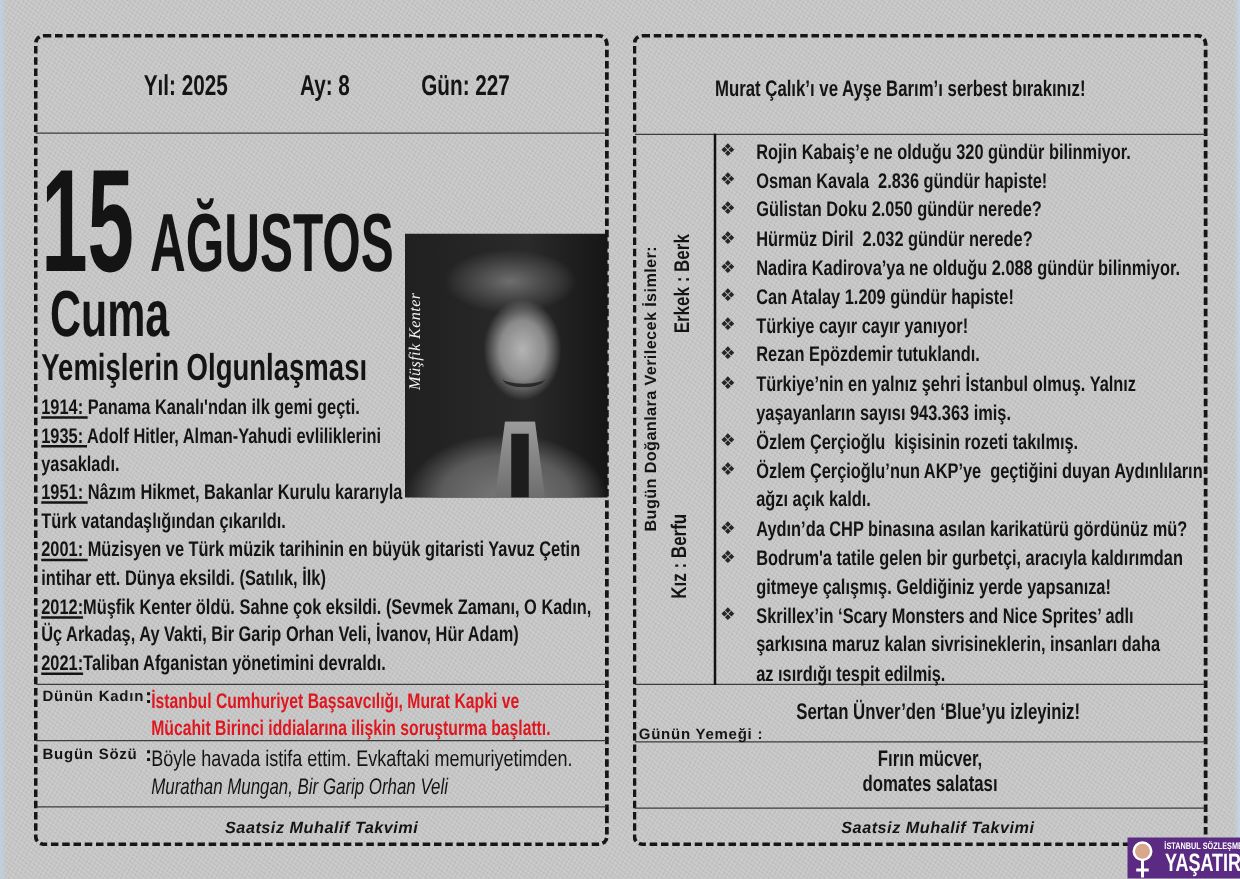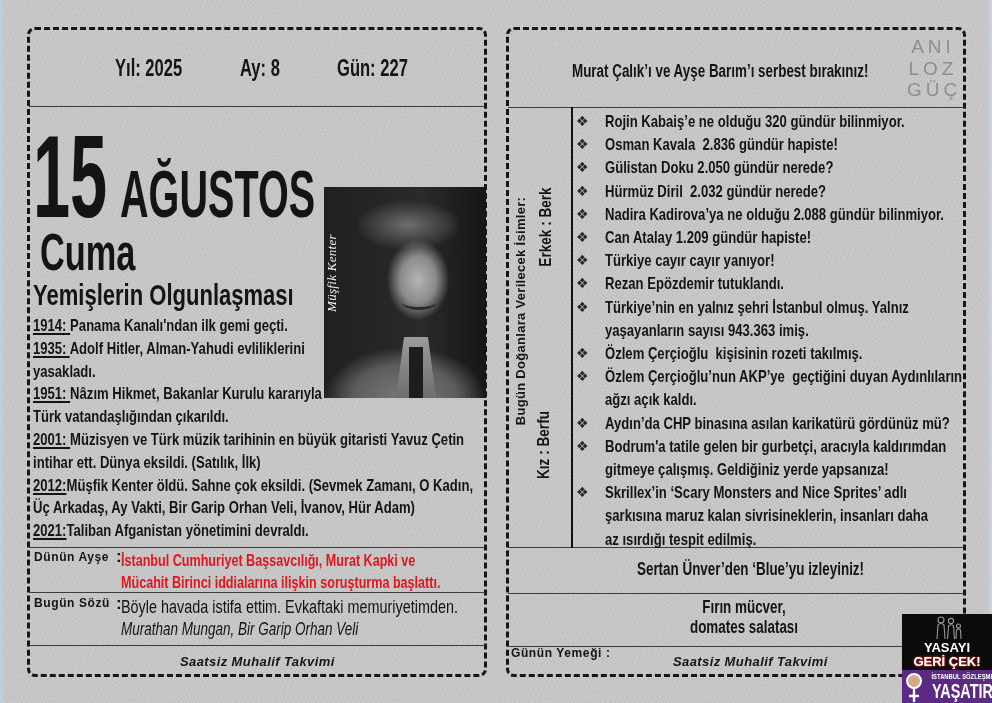--- a/index.html
+++ b/index.html
@@ -131,46 +131,41 @@
 yasakladı.</span></div>
     <div class="ev"><span class="yr">1951: </span><span class="evt">Nâzım Hikmet, Bakanlar Kurulu kararıyla
 Türk vatandaşlığından çıkarıldı.</span></div>
     <div class="ev"><span class="yr">2001: </span><span class="evt">Müzisyen ve Türk müzik tarihinin en büyük gitaristi Yavuz Çetin
 intihar ett. Dünya eksildi. (Satılık, İlk)</span></div>
     <div class="ev"><span class="yr">2012:</span><span class="evt">Müşfik Kenter öldü. Sahne çok eksildi. (Sevmek Zamanı, O Kadın,
 Üç Arkadaş, Ay Vakti, Bir Garip Orhan Veli, İvanov, Hür Adam)</span></div>
     <div class="ev"><span class="yr">2021:</span><span class="evt">Taliban Afganistan yönetimini devraldı.</span></div>
   </div>
 
-  <span class="t lbl" style="left:34px; top:550px;">Dünün Ayşe</span>
+  <span class="t lbl" style="left:34px; top:550px;">Dünün Kadın</span>
   <span class="t colon" style="left:116px; top:547px;">:</span>
   <span class="t red">İstanbul Cumhuriyet Başsavcılığı, Murat Kapki ve
 Mücahit Birinci iddialarına ilişkin soruşturma başlattı.</span>
 
   <span class="t lbl" style="left:34px; top:596px;">Bugün Sözü</span>
   <span class="t colon" style="left:116px; top:594px;">:</span>
   <span class="t quote">Böyle havada istifa ettim. Evkaftaki memuriyetimden.</span>
   <span class="t source">Murathan Mungan, Bir Garip Orhan Veli</span>
 
   <span class="t footer" style="left:180px;">Saatsiz Muhalif Takvimi</span>
 
   <div class="panel" style="left:506px;"></div>
   <div class="hline" style="left:508px; width:456px; top:107px;"></div>
   <div class="hline" style="left:508px; width:456px; top:547px;"></div>
   <div class="hline" style="left:508px; width:456px; top:593px;"></div>
   <div class="hline" style="left:508px; width:456px; top:646px;"></div>
   <div class="vline" style="left:571px; top:107px; height:441px;"></div>
 
   <span class="t rhdr">Murat Çalık’ı ve Ayşe Barım’ı serbest bırakınız!</span>
 
-  <div class="logo">
-    <div>ANI</div>
-    <div>LOZ</div>
-    <div>GÜÇ</div>
-  </div>
 
   <div class="vcenter" style="left:520px; top:311px;">
     <span class="names-title">Bugün Doğanlara Verilecek İsimler:</span>
   </div>
   <div class="vcenter" style="left:546px; top:227px;">
     <span class="names-cond boy">Erkek : Berk</span>
   </div>
   <div class="vcenter" style="left:544px; top:445px;">
     <span class="names-cond girl">Kız : Berfu</span>
   </div>
@@ -234,40 +229,26 @@
     <div class="ni">
         <span class="bul">❖</span>
         <span class="nt">Skrillex’in ‘Scary Monsters and Nice Sprites’ adlı
 şarkısına maruz kalan sivrisineklerin, insanları daha
 az ısırdığı tespit edilmiş.</span>
       </div>
   </div>
 
   <span class="t rec">Sertan Ünver’den ‘Blue’yu izleyiniz!</span>
 
-  <span class="t lbl" style="left:511px; top:646px;">Günün Yemeği :</span>
+  <span class="t lbl" style="left:511px; top:580px;">Günün Yemeği :</span>
   <span class="t meal">Fırın mücver,
 domates salatası</span>
 
   <span class="t footer" style="left:673px;">Saatsiz Muhalif Takvimi</span>
 
-  <div class="badge-top">
-    <svg class="b-sil" width="34" height="24" viewBox="0 0 34 24">
-      <g fill="none" stroke="#9a9a9a" stroke-width="1.1">
-        <circle cx="11" cy="4" r="3"></circle>
-        <path d="M7 23 L8 9 Q11 6 14 9 L15 23"></path>
-        <circle cx="21" cy="5" r="2.6"></circle>
-        <path d="M17.5 23 L18.5 10 Q21 7.5 23.5 10 L24.5 23"></path>
-        <path d="M26 23 L26.5 14 Q28.5 12 30.5 14 L31 23"></path>
-        <circle cx="28.5" cy="10" r="2"></circle>
-      </g>
-    </svg>
-    <div class="b-t1">YASAYI</div>
-    <div class="b-t2">GERİ ÇEK!</div>
-  </div>
   <div class="badge-bot">
     <svg class="b-venus" width="18" height="31" viewBox="0 0 18 31">
       <circle cx="9" cy="9" r="7" fill="#d8a88c" stroke="#ffffff" stroke-width="2"></circle>
       <path d="M9 16 V30 M4 24 H14" stroke="#ffffff" stroke-width="2.4"></path>
     </svg>
     <div class="b-org">İSTANBUL SÖZLEŞMESİ</div>
     <div class="b-slogan">YAŞATIR!</div>
   </div>
 </div>
 

